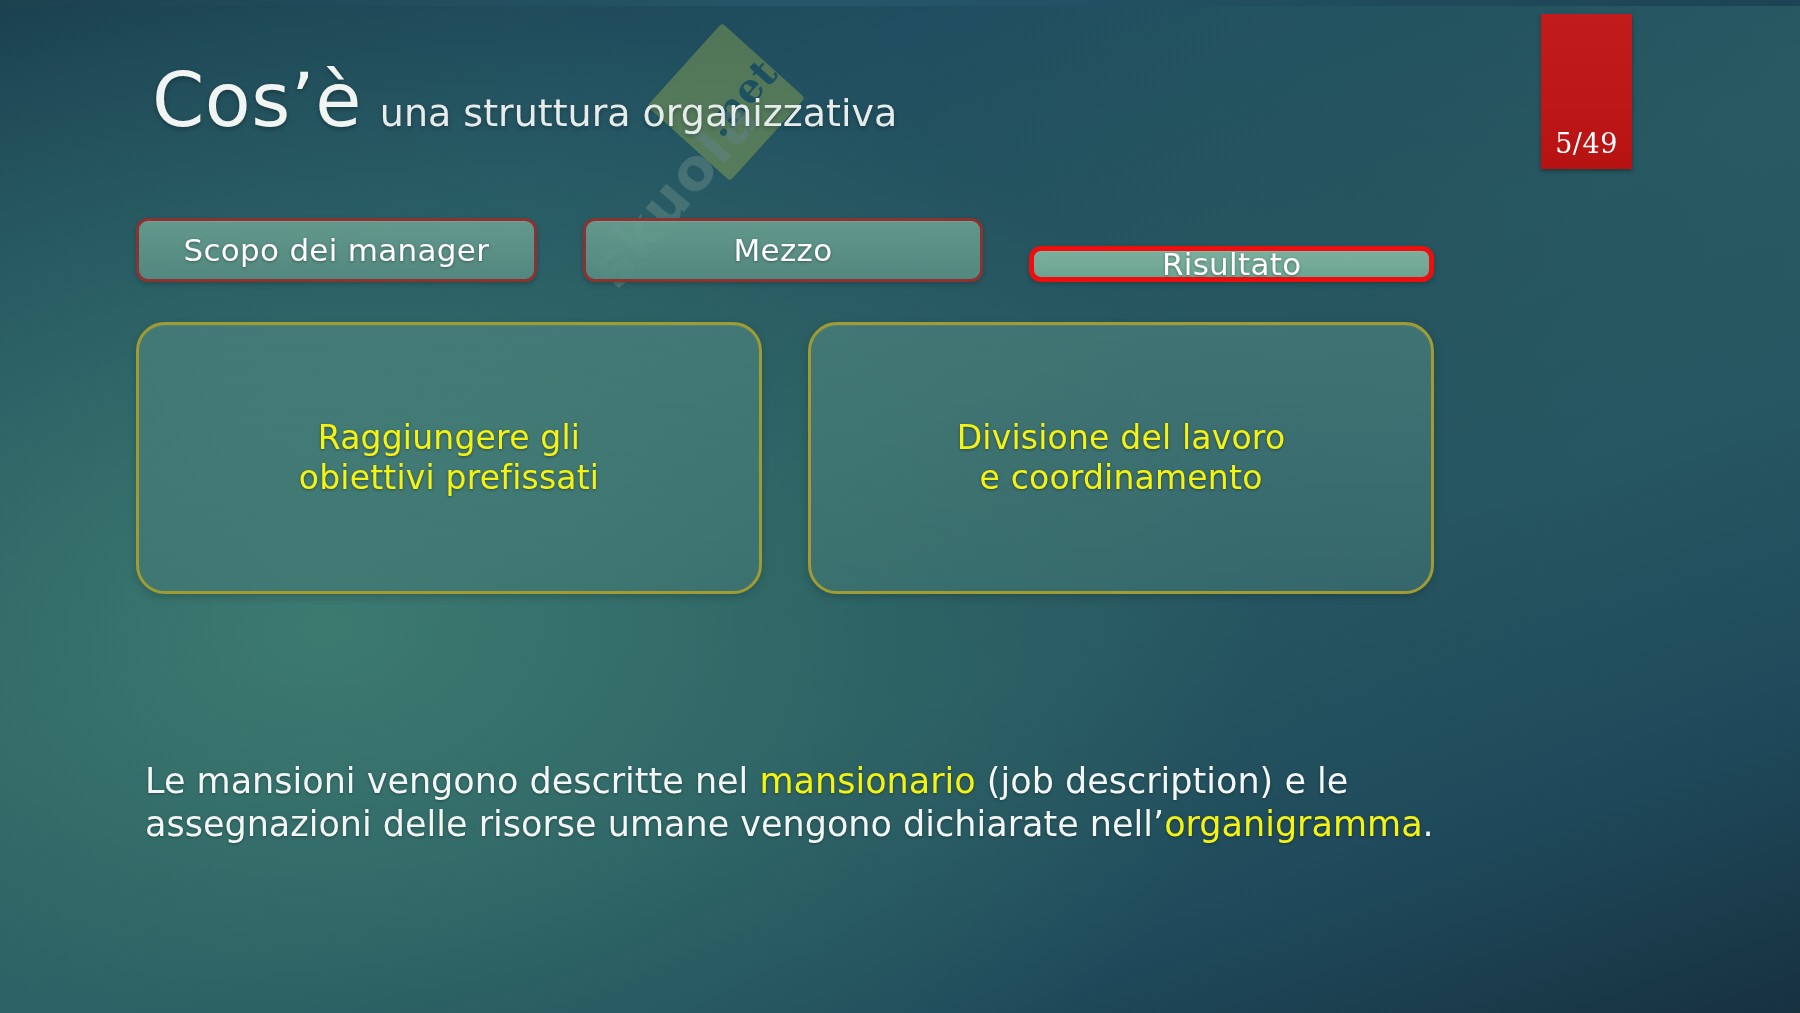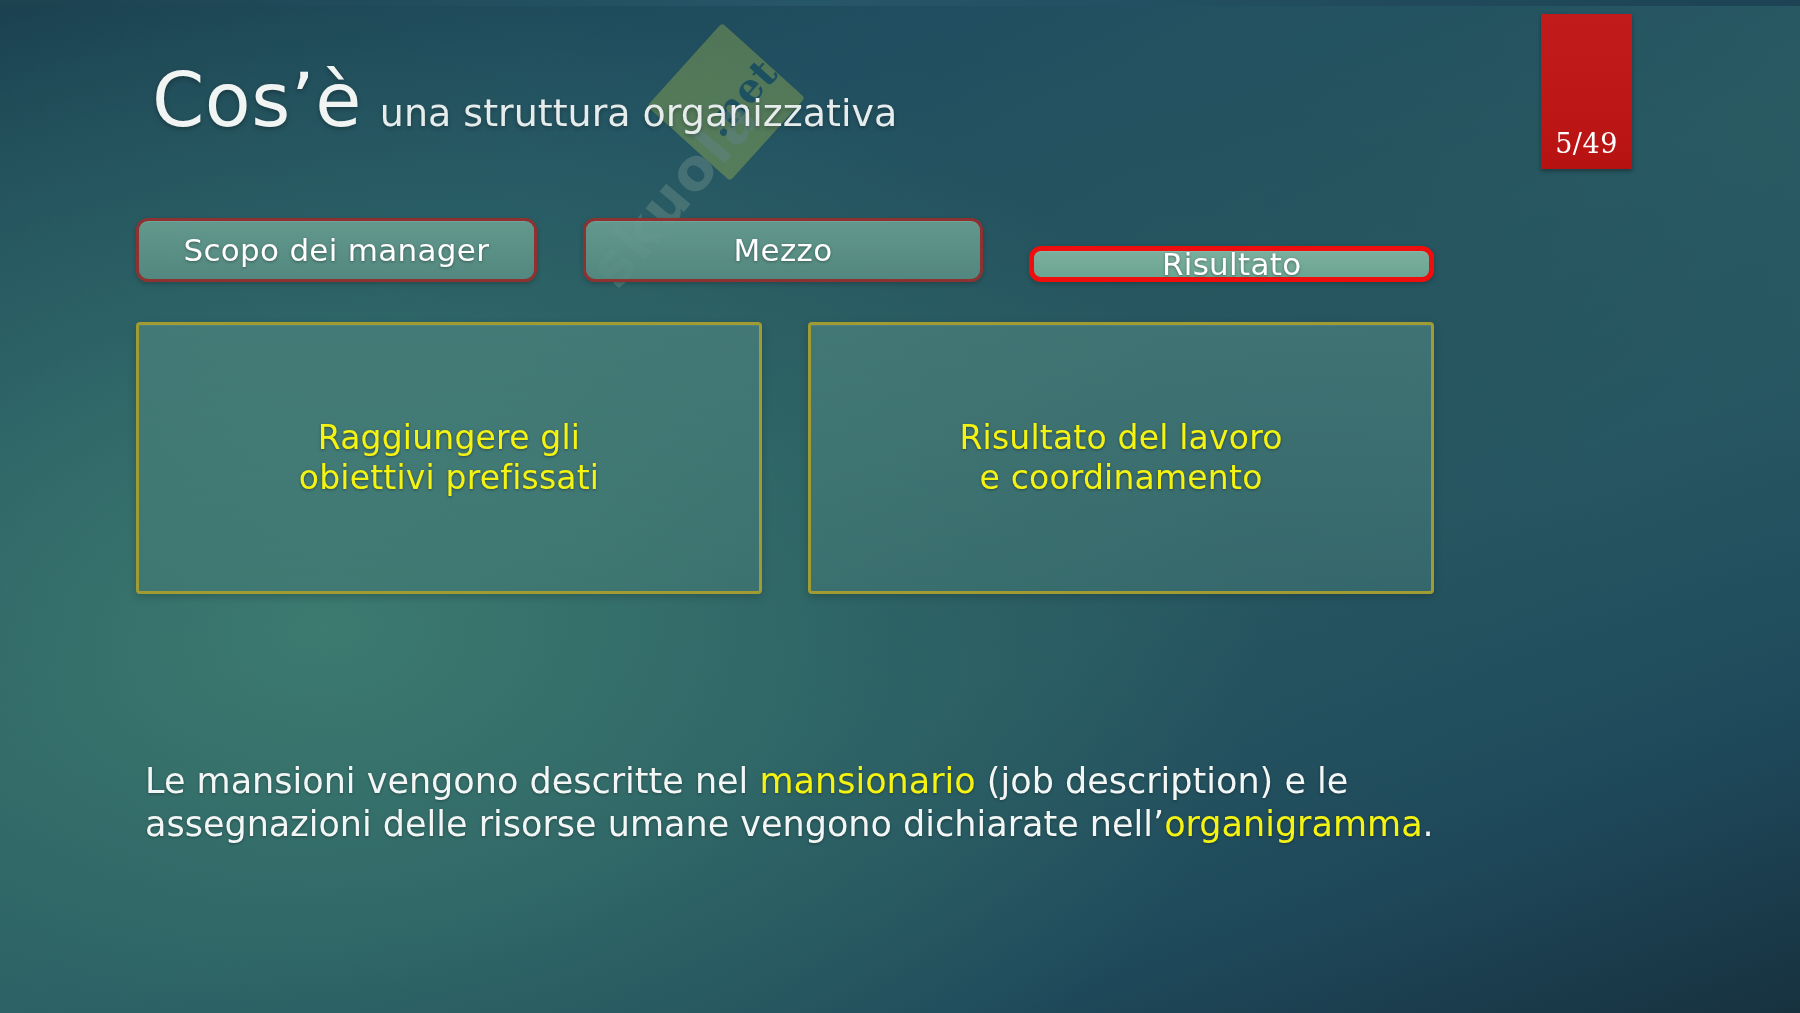--- a/index.html
+++ b/index.html
@@ -106,21 +106,21 @@
     text-shadow:0 1px 3px rgba(0,0,0,.35);
   }
   .cell-top.b-dim  { border:3px solid #8d3230; }
   .cell-top.b-hot  {
     border:5px solid #ef0d0d;
     background:linear-gradient(180deg, rgba(128,180,160,.95) 0%, rgba(112,170,150,.93) 100%);
     margin-top:28px;
   }
   
   .cell-body {
-    border-radius:4px;
+    border-radius:29px;
     background:linear-gradient(180deg, rgba(84,139,131,.55) 0%, rgba(70,124,120,.48) 100%);
     box-shadow:inset 0 1px 0 rgba(255,255,255,.07), 0 3px 8px rgba(0,0,0,.18);
     padding:0 16px;
   }
   .cell-body .lbl {
     font-size:33px; line-height:1.22;
     color:#f5f312; letter-spacing:.2px;
     text-shadow:0 1px 3px rgba(0,0,0,.38);
     white-space:pre-line;
   }
@@ -172,21 +172,21 @@
       <span class="lbl">Risultato</span>
     </div>
   </div>
 
   <div class="row" id="row-body">
     <div class="cell-body b-dim">
       <span class="lbl">Raggiungere gli
 obiettivi prefissati</span>
     </div>
     <div class="cell-body b-dim">
-      <span class="lbl">Risultato del lavoro
+      <span class="lbl">Divisione del lavoro
 e coordinamento</span>
     </div>
   </div>
 
   <div id="footer-note">
     <span>Le mansioni vengono descritte nel </span><span class="hl">mansionario</span><span> (job description) e le assegnazioni delle risorse umane vengono dichiarate nell’</span><span class="hl">organigramma</span><span>.</span>
   </div>
 
 </div>
 

